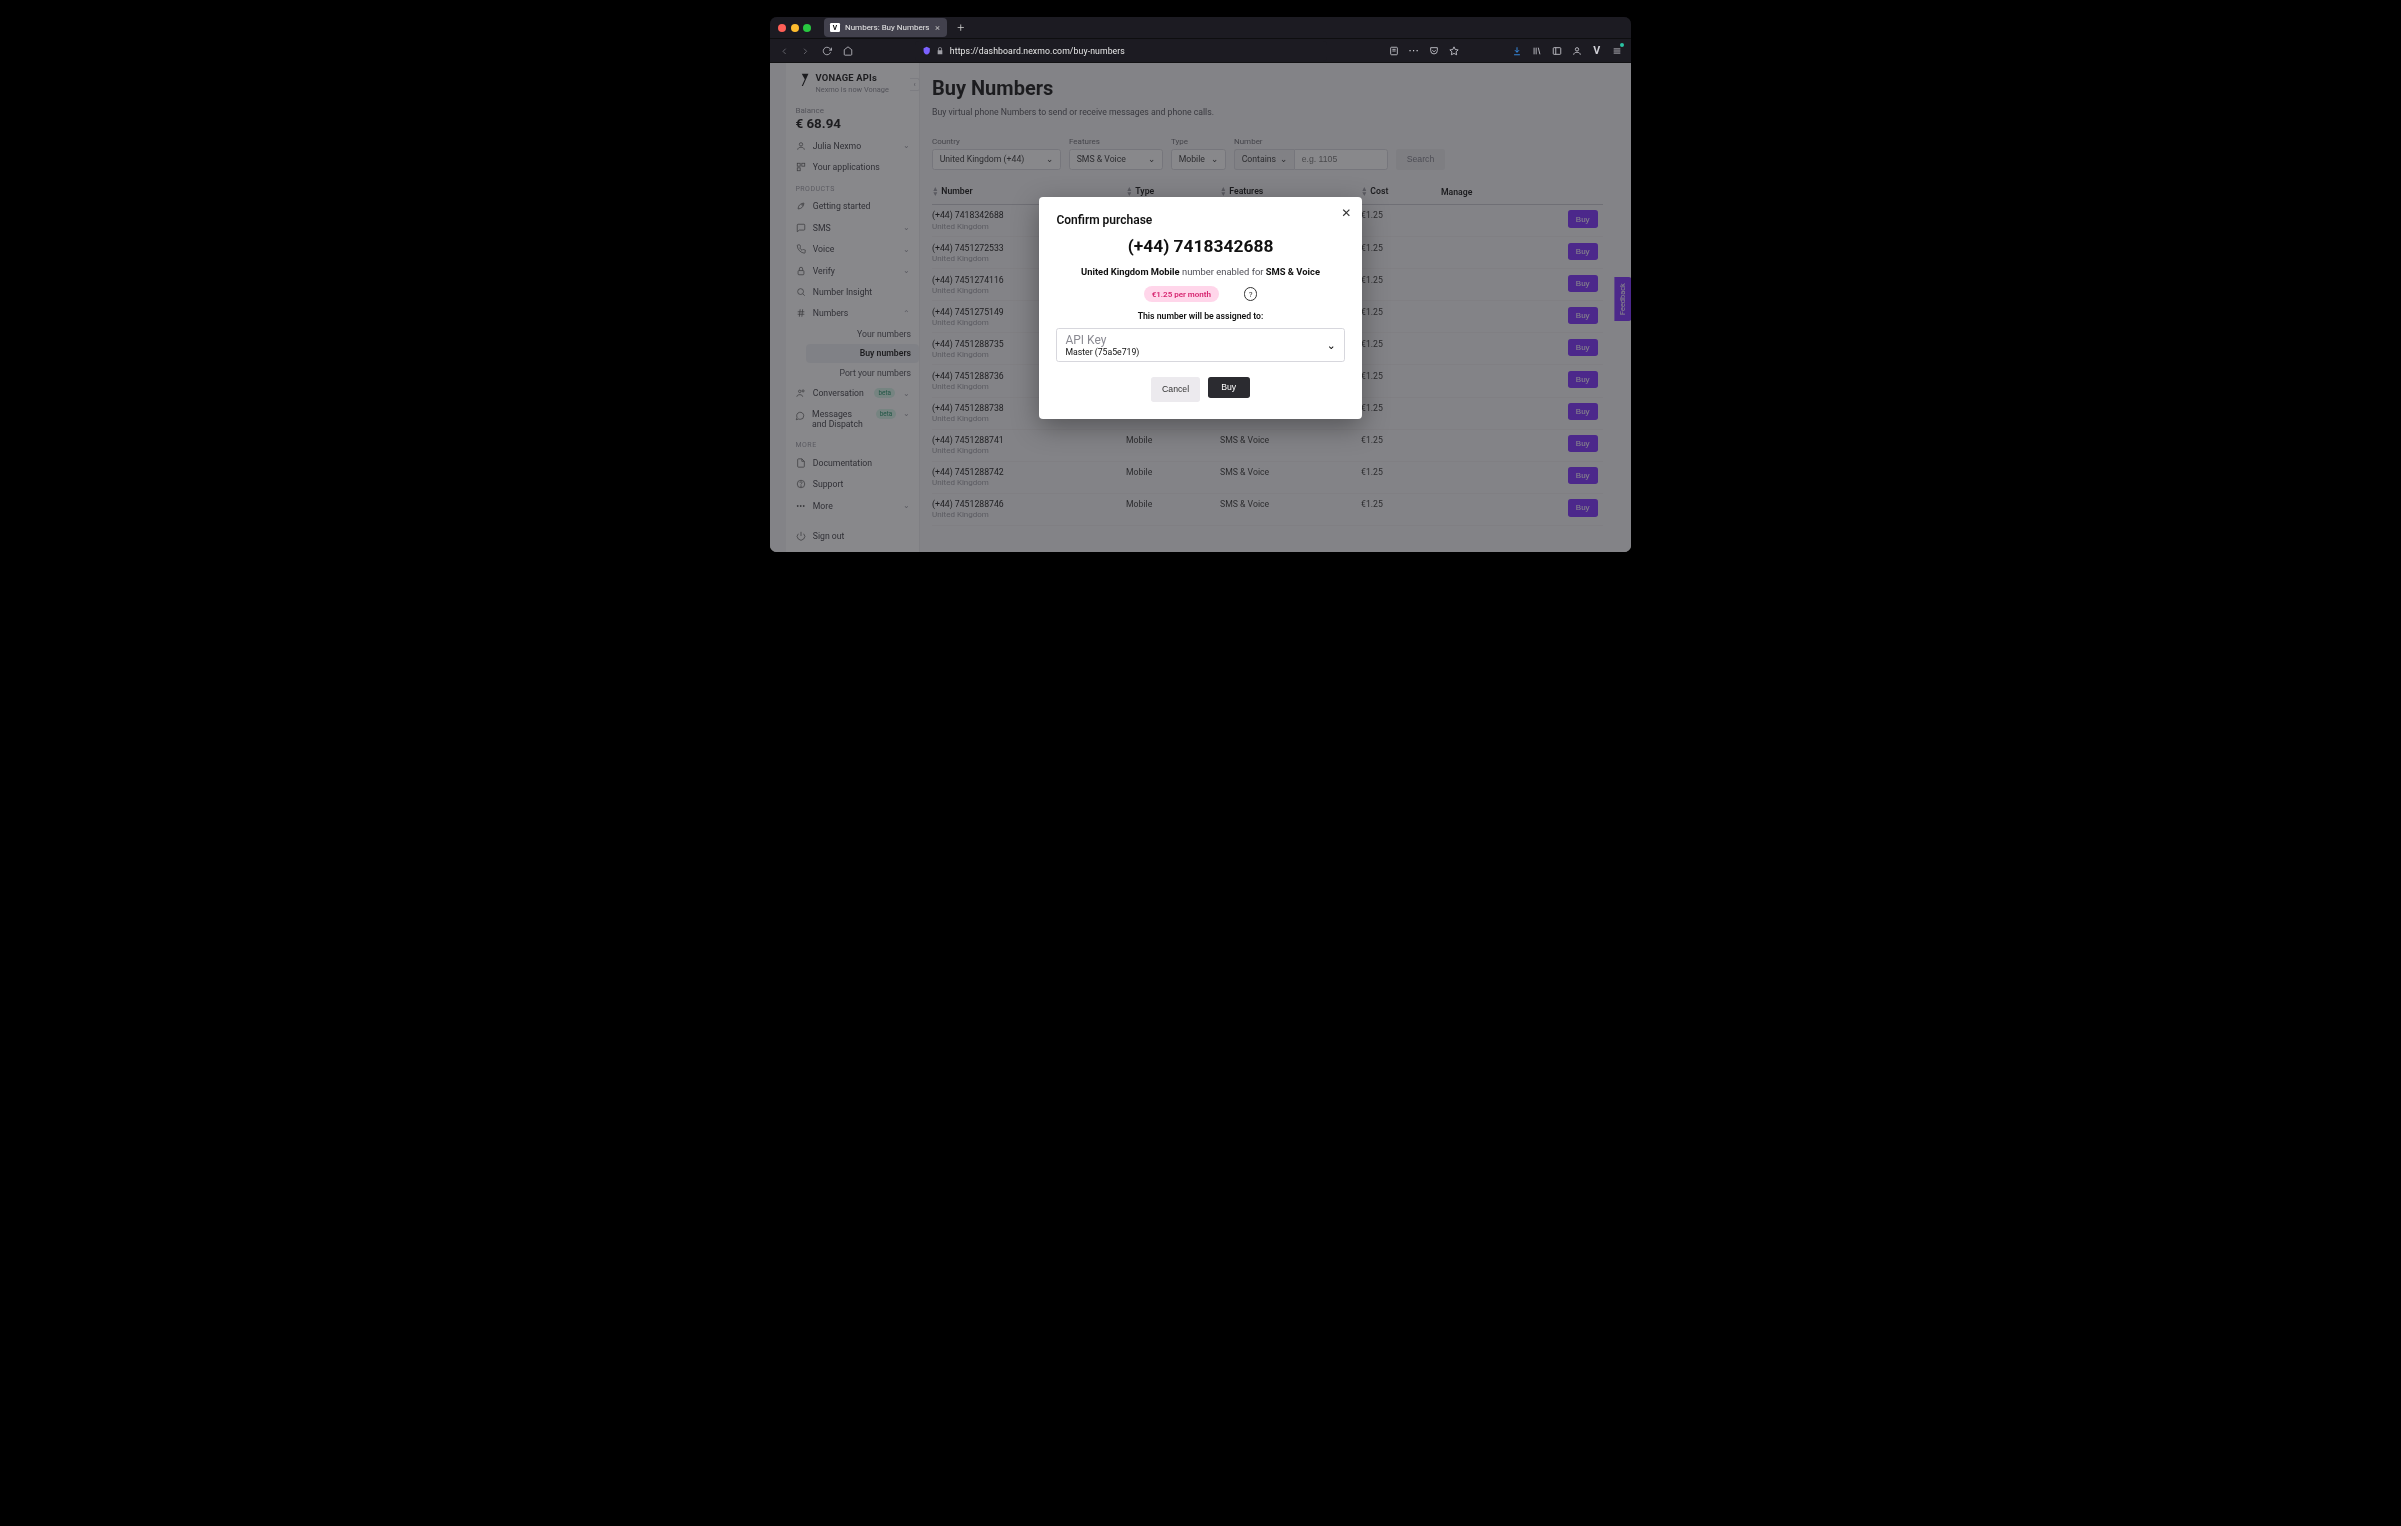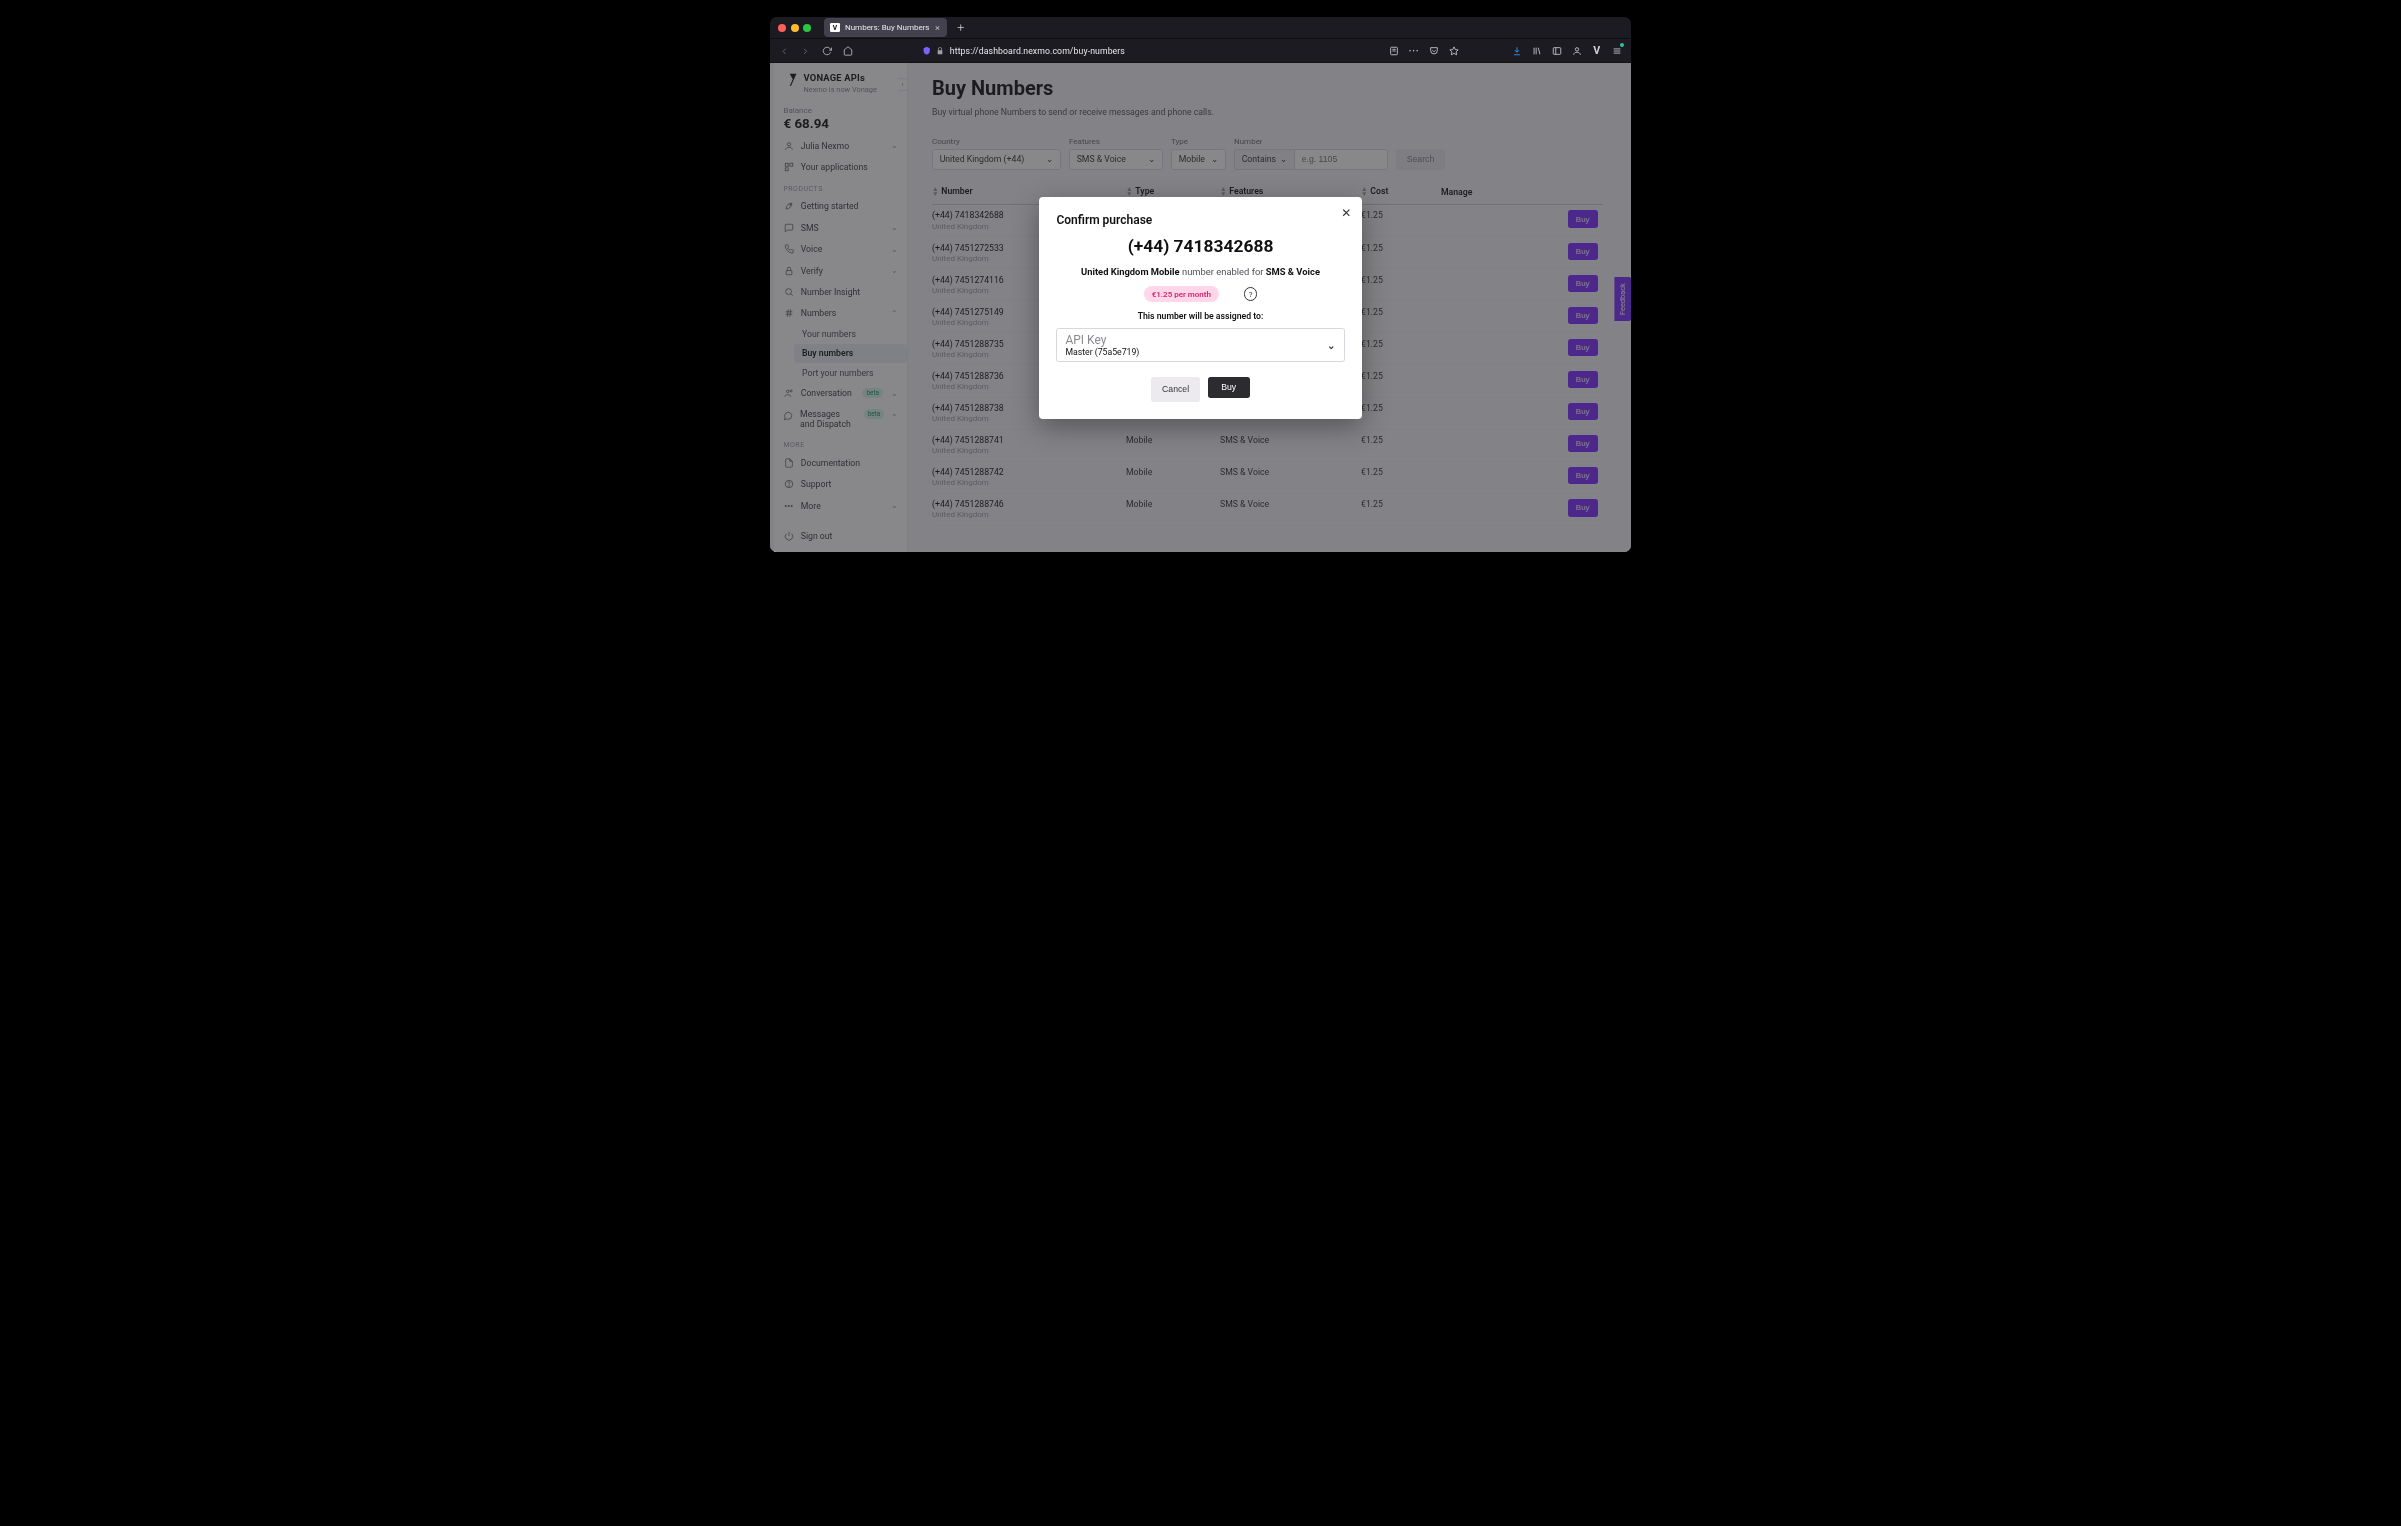--- a/index.html
+++ b/index.html
@@ -29,34 +29,34 @@
   .url .lock{color:#9f9fa6;}
   .url .text{letter-spacing:0.1px;}
   .right-icons{display:flex;gap:2.7px;align-items:center;margin-left:auto;}
   .right-icons .nav-ico{color:#cfcfd6;}
   .vicon{color:#00d98b;font-weight:700;}
   .hamburger-badge{position:relative;}
   .hamburger-badge::after{content:"";position:absolute;top:1.3px;right:1.3px;width:4px;height:4px;background:#2ac3a2;border-radius:50%;}
   
   .viewport{position:absolute;top:46px;left:0;right:0;bottom:0;background:#f4f4f5;overflow:hidden;}
   
-  .sidebar{position:absolute;left:4px;top:0;bottom:0;width:134px;background:#fff;border-right:0.7px solid #ececee;padding:6.7px 0 0 0;font-size:8.7px;color:#333;}
+  .sidebar{position:absolute;left:16px;top:0;bottom:0;width:134px;background:#fff;border-right:0.7px solid #ececee;padding:6.7px 0 0 0;font-size:8.7px;color:#333;}
   .brand{display:flex;align-items:flex-start;gap:5.4px;padding:2.7px 9.4px 5.4px;}
   .brand .logo{width:14.7px;height:14.7px;}
   .brand .t1{font-weight:700;letter-spacing:0.2px;font-size:9.4px;color:#111;}
   .brand .t2{font-size:7.4px;color:#8a8a92;margin-top:1.3px;}
   .collapse{position:absolute;top:14.7px;right:-0.7px;width:9.4px;height:13.4px;background:#fff;border:0.7px solid #e6e6ea;border-left:none;border-radius:0 2.7px 2.7px 0;display:flex;align-items:center;justify-content:center;color:#8a8a92;font-size:7.4px;}
   .balance{padding:6.7px 9.4px 4px;}
   .balance .lbl{font-size:8px;color:#8a8a92;}
   .balance .val{font-size:13.4px;font-weight:700;margin-top:1.3px;color:#111;}
   .navitem{display:flex;align-items:center;gap:6.7px;padding:5.4px 9.4px;color:#3a3a40;cursor:pointer;position:relative;}
   .navitem .chev{margin-left:auto;color:#9a9aa2;font-size:8px;}
   .navitem .ico{width:10.7px;height:10.7px;display:flex;align-items:center;justify-content:center;color:#555;}
   .section-label{padding:6.7px 9.4px 2.7px;font-size:7px;letter-spacing:0.5px;color:#9a9aa2;}
-  .subnav{padding-left:20px;}
+  .subnav{padding-left:20px;text-align:right;}
   .subnav .subitem{display:block;padding:4.7px 8px;color:#4b4b52;border-radius:4px;cursor:pointer;}
   .subnav .subitem.active{background:#eef0f3;font-weight:600;color:#111;}
   .beta{font-size:6.4px;background:#d7f5e9;color:#1a8f63;border-radius:6.7px;padding:0.7px 4px;margin-left:4px;}
   
   .main{position:absolute;left:134px;right:0;top:0;bottom:0;padding:13.4px 28px 0;overflow:hidden;}
   h1.page-title{font-size:20px;font-weight:700;color:#111;margin-bottom:6.7px;}
   .subtitle{font-size:8.7px;color:#4f4f57;margin-bottom:20px;}
   .filters{display:flex;gap:8px;align-items:flex-end;margin-bottom:9.4px;}
   .fld{display:flex;flex-direction:column;gap:2.7px;}
   .fld .lbl{font-size:8px;color:#6a6a72;}

